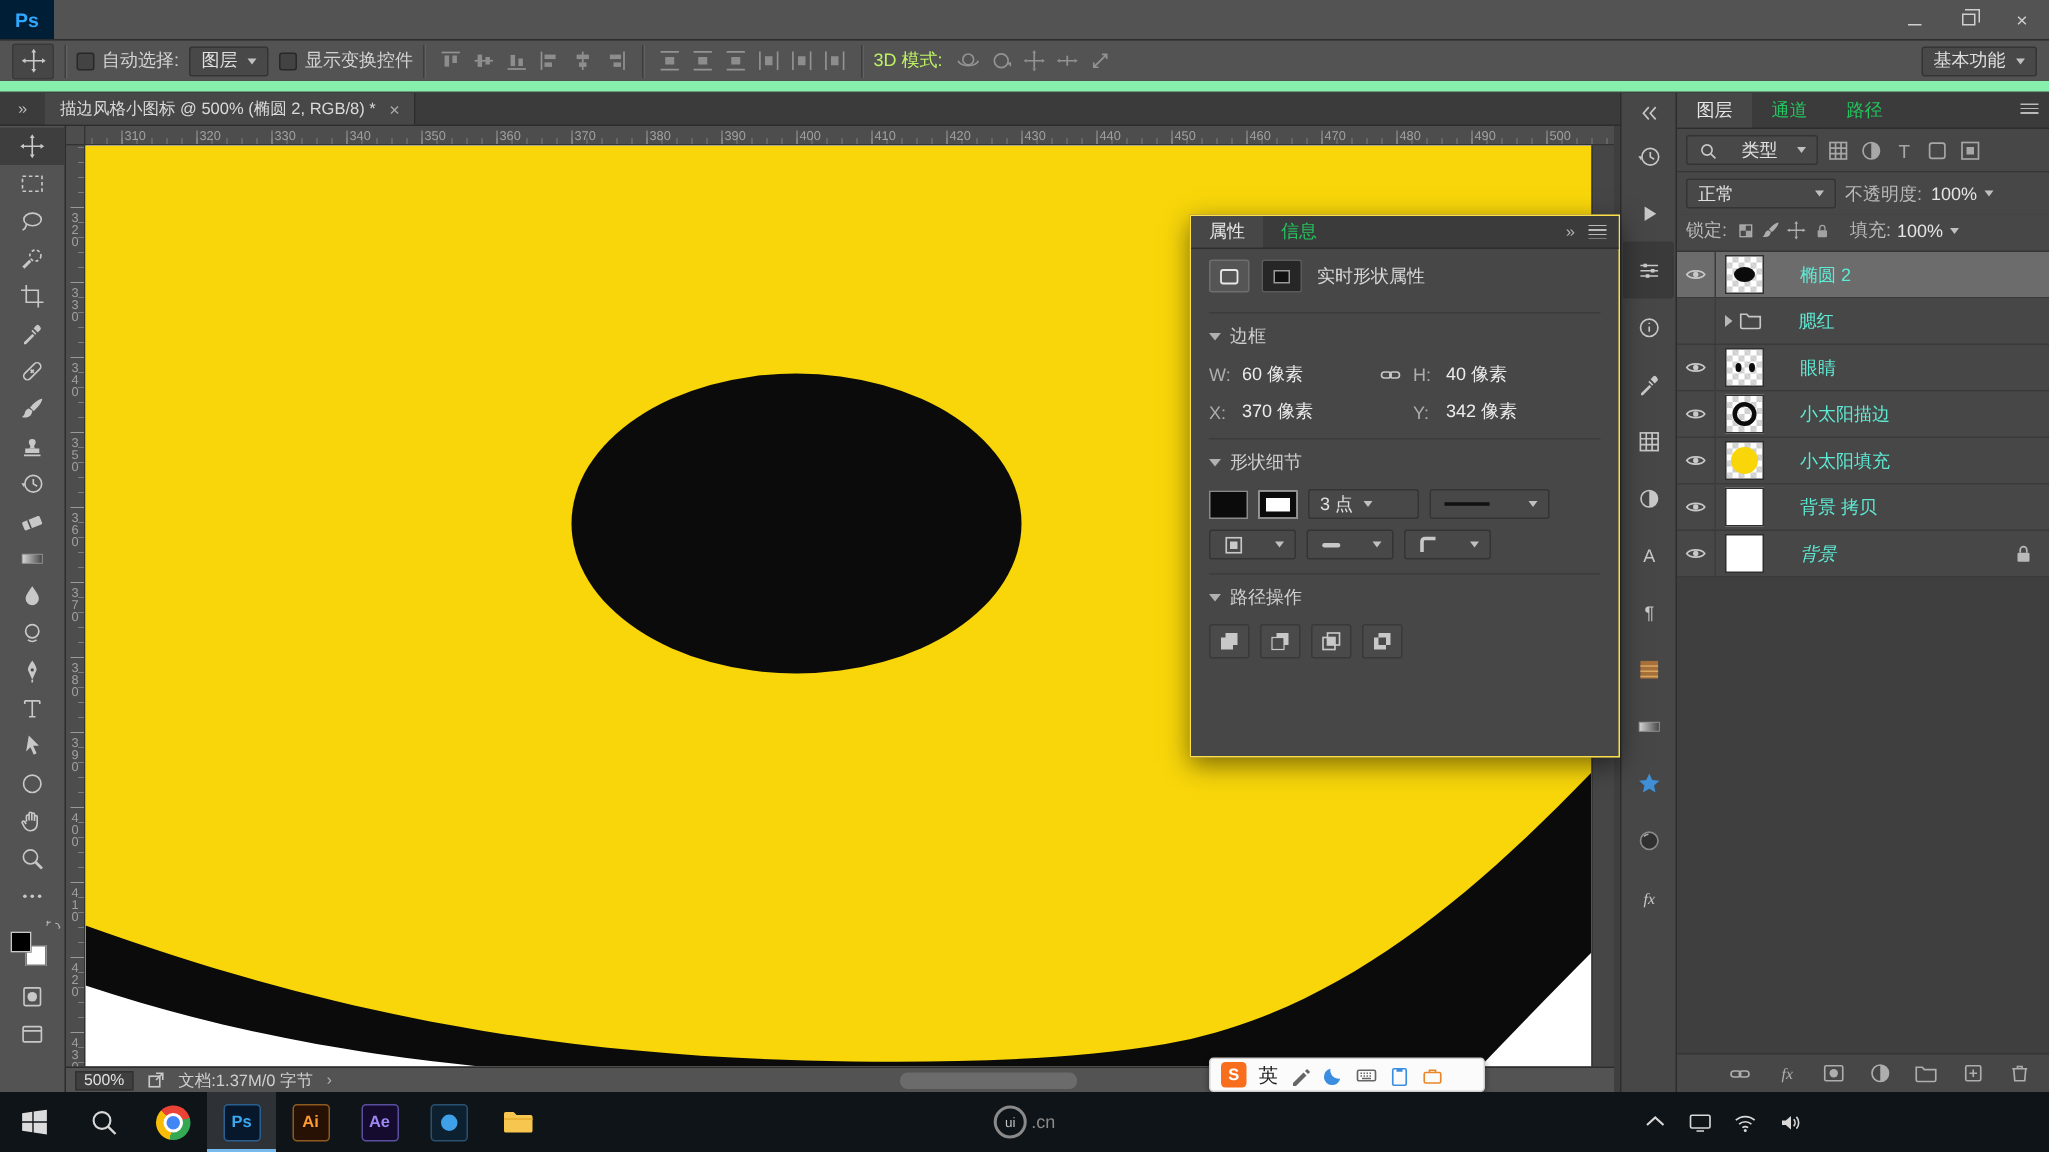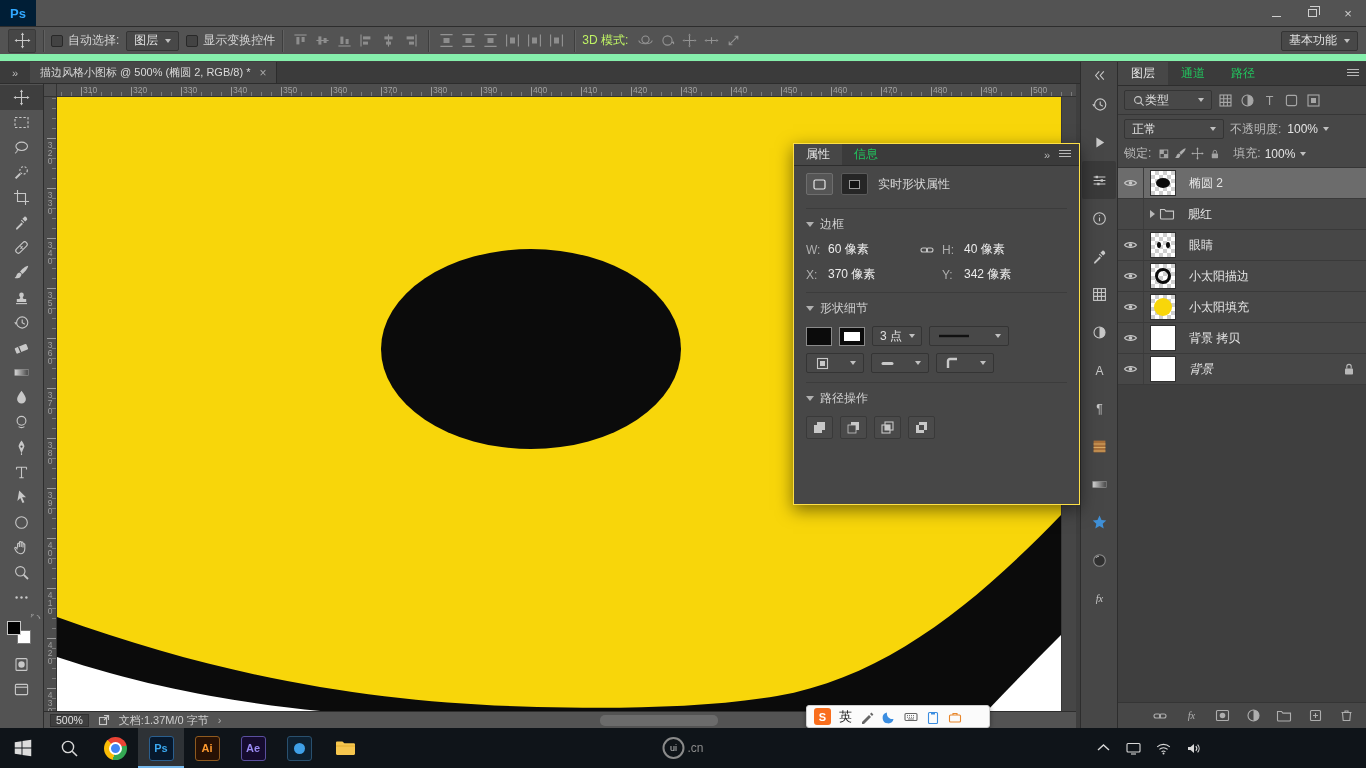--- a/index.html
+++ b/index.html
@@ -83,21 +83,21 @@
 .lrow{display:flex;align-items:center;height:31px;border-bottom:1px solid #3a3a3a;position:relative;background:#474747}
 .lrow.selected{background:#6c6c6c}
 .eyecell{width:26px;height:100%;flex:none;display:flex;align-items:center;justify-content:center;border-right:1px solid #3c3c3c}
 .lthumb{width:26px;height:26px;flex:none;margin-left:6px;border:1px solid #2f2f2f;position:relative;background-color:#fff;background-image:linear-gradient(45deg,#cfcfcf 25%,transparent 25%,transparent 75%,#cfcfcf 75%),linear-gradient(45deg,#cfcfcf 25%,transparent 25%,transparent 75%,#cfcfcf 75%);background-size:8px 8px;background-position:0 0,4px 4px}
 .lthumb.plain{background-image:none}
 .th-oval{position:absolute;left:5px;top:7px;width:14px;height:10px;background:var(--ink,#0b0b0b);border-radius:50%}
 .th-eyes{position:absolute;left:6px;top:9px;width:4px;height:6px;background:var(--ink,#0b0b0b);border-radius:50%;box-shadow:9px 0 0 var(--ink,#0b0b0b)}
 .th-ring{position:absolute;left:4px;top:4px;width:16px;height:16px;border:3px solid var(--ink,#0b0b0b);border-radius:50%}
 .th-sun{position:absolute;left:3px;top:3px;width:18px;height:18px;background:var(--yellow,#f8d60a);border-radius:50%}
 .grp-caret{width:0;height:0;border-top:4px solid transparent;border-bottom:4px solid transparent;border-left:5px solid #b8b8b8;margin:0 4px 0 6px}
-.lname{margin-left:13px;color:#e5e5e5;white-space:nowrap}
+.lname{margin-left:24px;color:#5eead4;white-space:nowrap}
 .lname.italic{font-style:italic}
 .locksym{position:absolute;right:10px;top:8px}
 .panel-footer{position:absolute;left:0;right:0;bottom:0;height:26px;border-top:1px solid #353535;display:flex;align-items:center;justify-content:flex-end;gap:11px;padding:0 10px;background:#474747}
 .panel-footer .fbtn{opacity:.8}
 
 .props{position:absolute;left:793px;top:143px;width:287px;height:362px;background:#474747;border:1px solid #fde047;box-shadow:0 5px 16px rgba(0,0,0,.5);z-index:40;color:#d8d8d8}
 .props-tabs{height:22px;background:#3b3b3b;display:flex;align-items:stretch;border-bottom:1px solid #2d2d2d}
 .props-tabs .ptab{padding:0 12px}
 .props-head-right{margin-left:auto;display:flex;align-items:center;gap:9px;padding-right:8px;color:#b5b5b5;font-size:11px}
 .props-body{padding:7px 12px;position:relative}
@@ -107,21 +107,21 @@
 .props-title{margin-left:6px}
 .sect{margin-top:9px;padding-top:7px;border-top:1px solid #3c3c3c;display:flex;align-items:center;gap:6px;color:#cfcfcf}
 .tri{width:0;height:0;border-left:4px solid transparent;border-right:4px solid transparent;border-top:5px solid #b0b0b0}
 .brow{display:flex;align-items:center;margin-top:8px}
 .blabel{color:#aeaeae;width:22px}
 .bval{color:#ececec;width:84px}
 .bgap{width:30px;display:flex;justify-content:center}
 .shape-row1{display:flex;align-items:center;gap:7px;margin-top:9px}
 .fillsw{width:26px;height:19px;background:var(--ink,#0b0b0b);border:1px solid #8a8a8a;flex:none}
 .strokesw{width:26px;height:19px;background:#fff;border:1px solid #8a8a8a;box-shadow:inset 0 0 0 4px var(--ink,#0b0b0b);flex:none}
-.combo.w74{width:50px;}
+.combo.w74{width:74px;}
 .combo.w80{width:80px;justify-content:space-between}
 .combo.w58{width:58px;justify-content:space-between}
 .shape-row2{display:flex;align-items:center;gap:7px;margin-top:7px}
 .pathops{display:flex;gap:7px;margin-top:9px}
 .pob{width:27px;height:23px;background:#4a4a4a;border:1px solid #393939;border-radius:2px;display:flex;align-items:center;justify-content:center}
 
 .ime{position:absolute;left:806px;top:705px;width:184px;height:23px;background:#fbfbfb;border:1px solid #cfcfcf;border-radius:3px;box-shadow:0 1px 5px rgba(0,0,0,.4);display:flex;align-items:center;gap:8px;padding:0 7px;z-index:70}
 .ime-logo{width:17px;height:17px;border-radius:3px;background:var(--orange,#f96e1d);color:#fff;font-weight:bold;font-size:11px;display:flex;align-items:center;justify-content:center}
 .ime-mode{color:#222;font-size:13px}
 .ime .icn{display:flex;align-items:center}
@@ -614,21 +614,21 @@
     <div class="panel-tabs">
       <span class="ptab active">图层</span>
       <span class="ptab">通道</span>
       <span class="ptab">路径</span>
       <span class="ptab-menu">
           <span class="hmb"></span>
         </span>
     </div>
     <div class="filter-row">
       <span class="combo" style="width:88px;justify-content:space-between">
-        <span style="display:inline-flex;align-items:center;gap:0">
+        <span style="display:inline-flex;align-items:center;gap:16px">
             <span class="icn" id="filter-mag">
               <svg width="13" height="13" viewBox="0 0 13 13" fill="none" stroke="#c8c8c8" stroke-width="1.1" xmlns="http://www.w3.org/2000/svg">
                 <circle cx="6" cy="6" r="3.4"></circle>
                 <path d="M8.6 8.6l3 3"></path>
               </svg>
             </span>
             <span>类型</span>
           </span>
           <i class="car"></i>
       </span>

